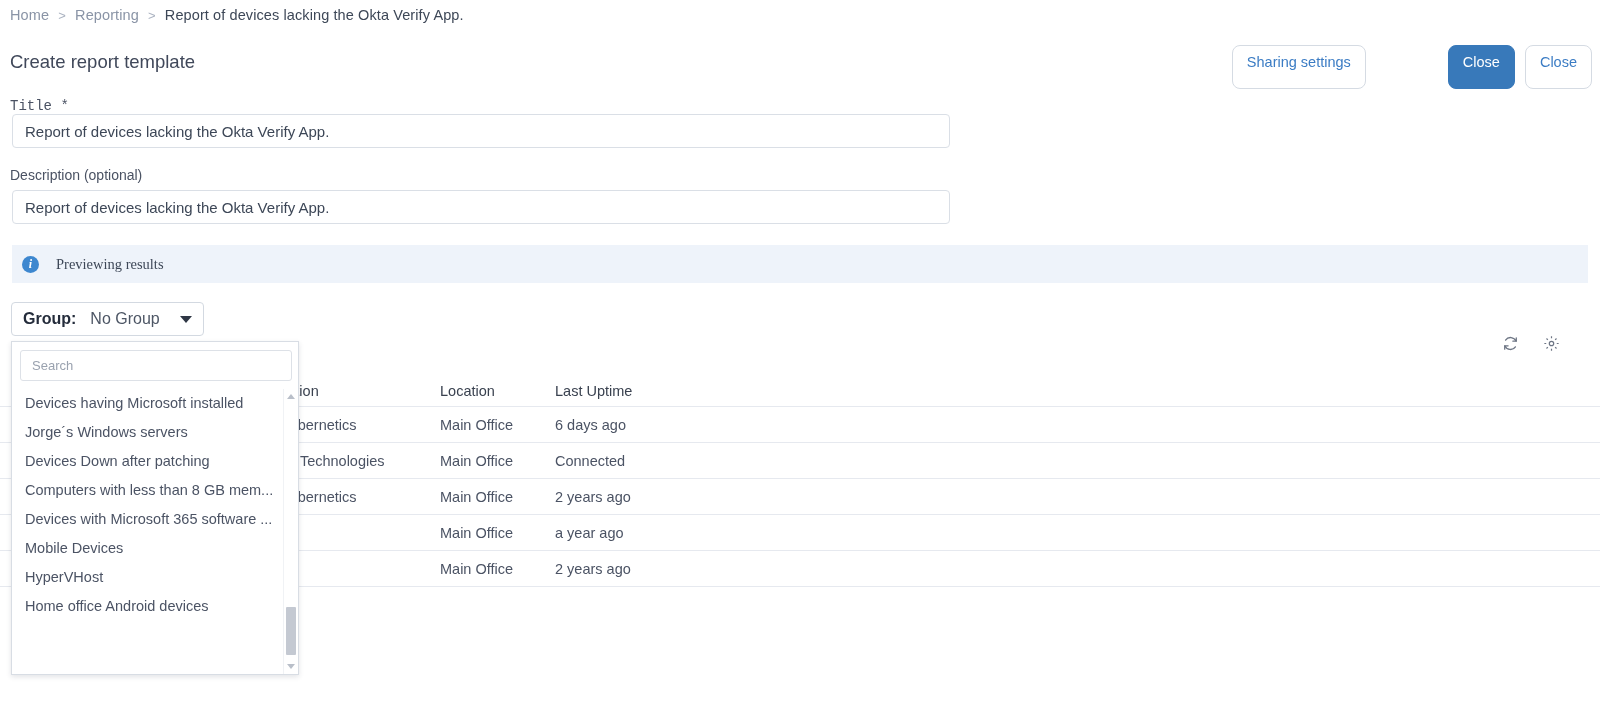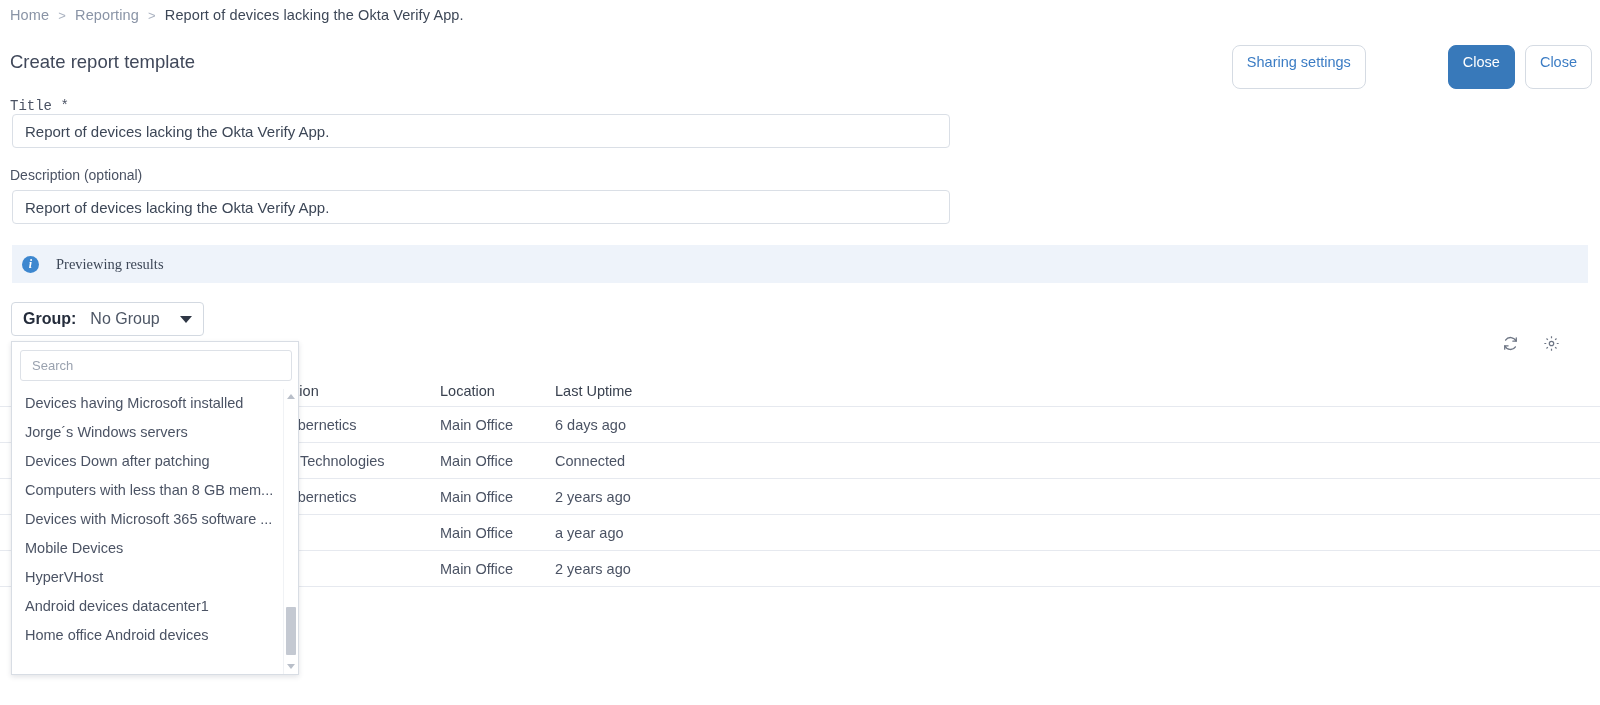--- a/index.html
+++ b/index.html
@@ -373,21 +373,20 @@
     <input class="dd-search" type="text" placeholder="Search" style="">
 
     <div class="dd-list">
       <div class="dd-item">Devices having Microsoft installed</div>
       <div class="dd-item">Jorge´s Windows servers</div>
       <div class="dd-item">Devices Down after patching</div>
       <div class="dd-item">Computers with less than 8 GB mem...</div>
       <div class="dd-item">Devices with Microsoft 365 software ...</div>
       <div class="dd-item">Mobile Devices</div>
       <div class="dd-item">HyperVHost</div>
-      <div class="dd-item">Android devices datacenter1</div>
       <div class="dd-item">Home office Android devices</div>
     </div>
 
     <div class="dd-scroll">
       <span class="sb-arrow sb-up"></span>
       <span class="sb-thumb"></span>
       <span class="sb-arrow sb-down"></span>
     </div>
   </div>
 

